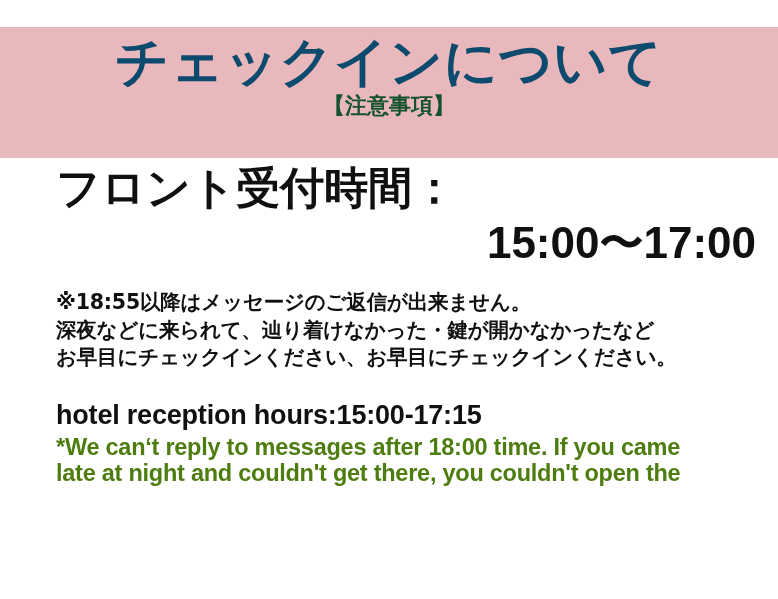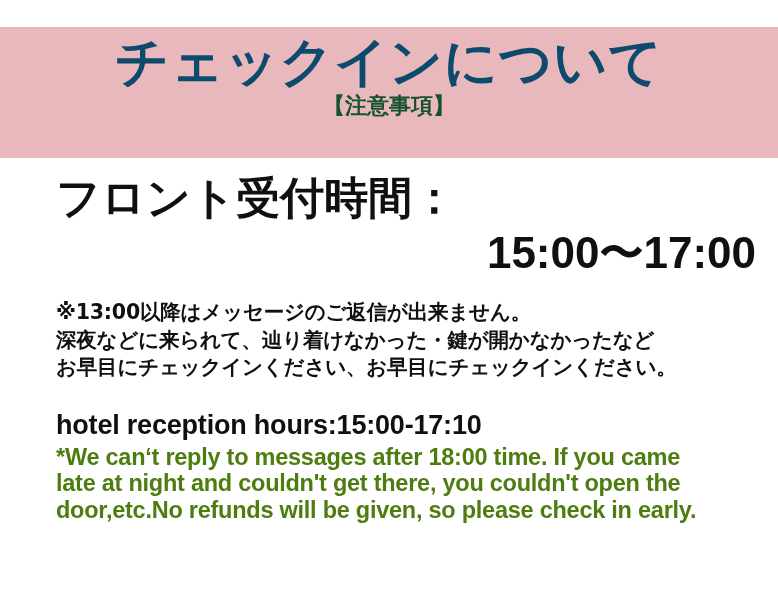--- a/index.html
+++ b/index.html
@@ -69,21 +69,21 @@
     letter-spacing: -0.1px;
     color: #101010;
     white-space: nowrap;
     font-family: "Liberation Sans", "DejaVu Sans", sans-serif;
   }
 
   
   .content {
     position: absolute;
     left: 56px;
-    top: 170px;
+    top: 160px;
     width: 700px;
   }
 
   .reception-heading {
     margin: 0;
     font-size: 44px;
     line-height: 56px;
     font-weight: 700;
     letter-spacing: 0px;
     color: #101010;
@@ -148,27 +148,26 @@
     <div class="banner-subtitle-jp">【注意事項】</div>
   </div>
 
   <div class="content">
 
     <div class="reception-heading">フロント受付時間：</div>
 
     <div class="reception-hours">15:00〜17:00</div>
 
     <div class="jp-note">
-      <span class="jp-line">※13:00以降はメッセージのご返信が出来ません。</span>
+      <span class="jp-line">※18:55以降はメッセージのご返信が出来ません。</span>
       <span class="jp-line">深夜などに来られて、辿り着けなかった・鍵が開かなかったなど</span>
       <span class="jp-line">お早目にチェックインください、お早目にチェックインください。</span>
     </div>
 
-    <div class="en-hours">hotel reception hours:15:00-17:10</div>
+    <div class="en-hours">hotel reception hours:15:00-17:15</div>
 
     <div class="en-warning">
       <span class="warn-line">*We can‘t reply to messages after 18:00 time. If you came</span>
       <span class="warn-line">late at night and couldn't get there, you couldn't open the</span>
-      <span class="warn-line">door,etc.No refunds will be given, so please check in early.</span>
     </div>
 
   </div>
 </div>
 
 </body></html>

